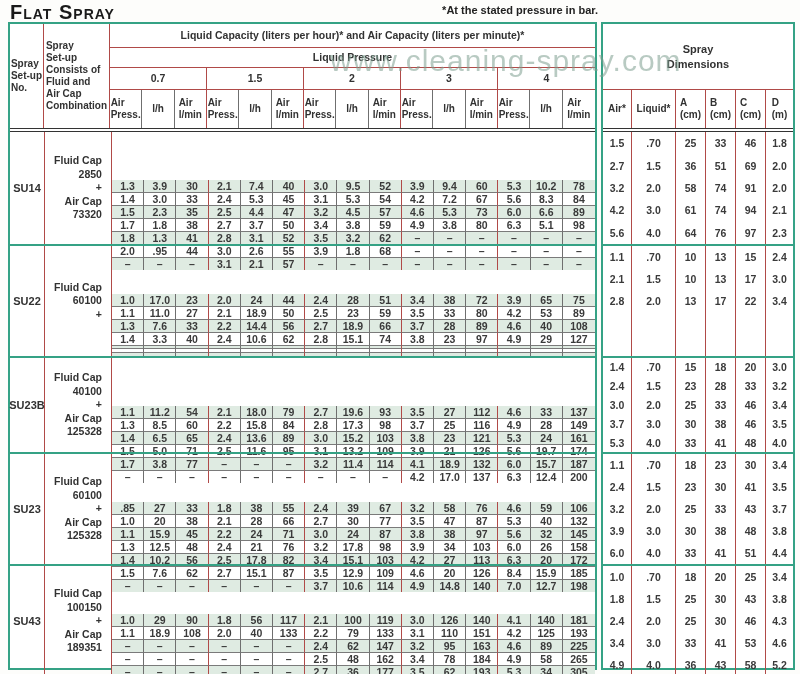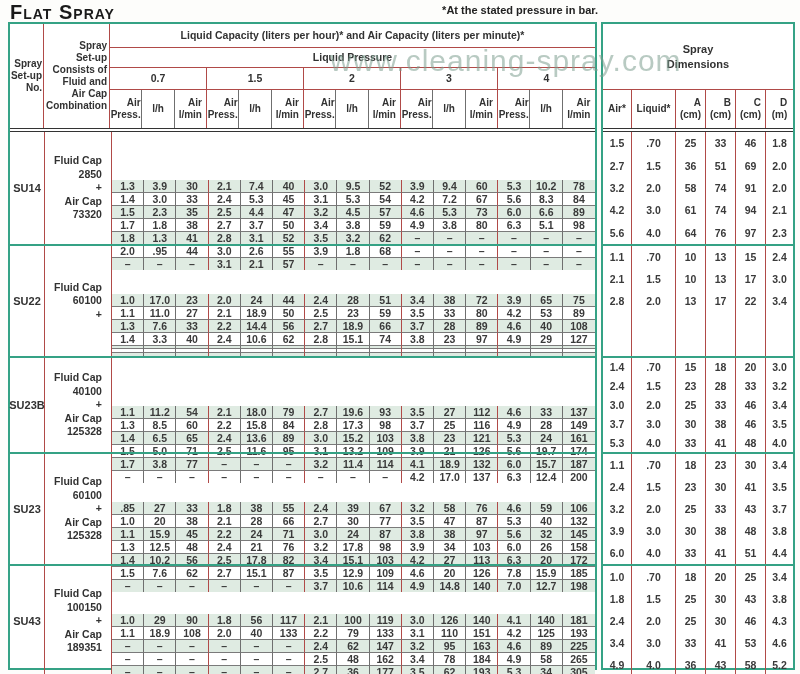--- a/index.html
+++ b/index.html
@@ -18,21 +18,21 @@
 
   
   .main-table{position:absolute;left:8px;top:22px;width:589px;height:648px;
               border:2px solid var(--teal);box-sizing:border-box;background:#fff;
               display:flex;flex-direction:column;}
   .m-header{height:104px;flex:none;display:grid;
             grid-template-columns:34px 66px repeat(15,1fr);
             grid-template-rows:24px 20px 22px 1fr;
             border-bottom:4px double #333;box-sizing:content-box;
             font-weight:700;font-size:10.5px;}
-  .hc{display:flex;align-items:center;justify-content:center;text-align:right;
+  .hc{display:flex;align-items:center;justify-content:center;text-align:left;
       white-space:pre-line;line-height:1.2;}
   .h-col1{grid-column:1;grid-row:1/5;border-right:1px solid var(--red);font-size:10px;}
   .h-col2{grid-column:2;grid-row:1/5;border-right:1px solid var(--red);font-size:10px;}
   .h-cap{grid-column:3/18;grid-row:1;border-bottom:1px solid var(--red);font-size:10.5px;}
   .h-lp{grid-column:3/18;grid-row:2;border-bottom:1px solid var(--red);}
   .h-p{grid-row:3;border-bottom:1px solid var(--red);border-right:1px solid var(--red);}
   .h-p.last{border-right:none;}
   .h-sub{grid-row:4;border-right:1px solid var(--grid);font-size:10px;}
   .h-sub.gend{border-right:1px solid var(--red);}
   .h-sub.lastc{border-right:none;}
@@ -553,21 +553,21 @@
             <div class="c gend">62</div>
             <div class="c">2.7</div>
             <div class="c">15.1</div>
             <div class="c gend">87</div>
             <div class="c">3.5</div>
             <div class="c">12.9</div>
             <div class="c gend">109</div>
             <div class="c">4.6</div>
             <div class="c">20</div>
             <div class="c gend">126</div>
-            <div class="c">7.8</div>
+            <div class="c">8.4</div>
             <div class="c">15.9</div>
             <div class="c gend lastc">185</div>
             <div class="c stripe lastrow">–</div>
             <div class="c stripe lastrow">–</div>
             <div class="c stripe gend lastrow">–</div>
             <div class="c stripe lastrow">–</div>
             <div class="c stripe lastrow">–</div>
             <div class="c stripe gend lastrow">–</div>
             <div class="c stripe lastrow">3.7</div>
             <div class="c stripe lastrow">10.6</div>

